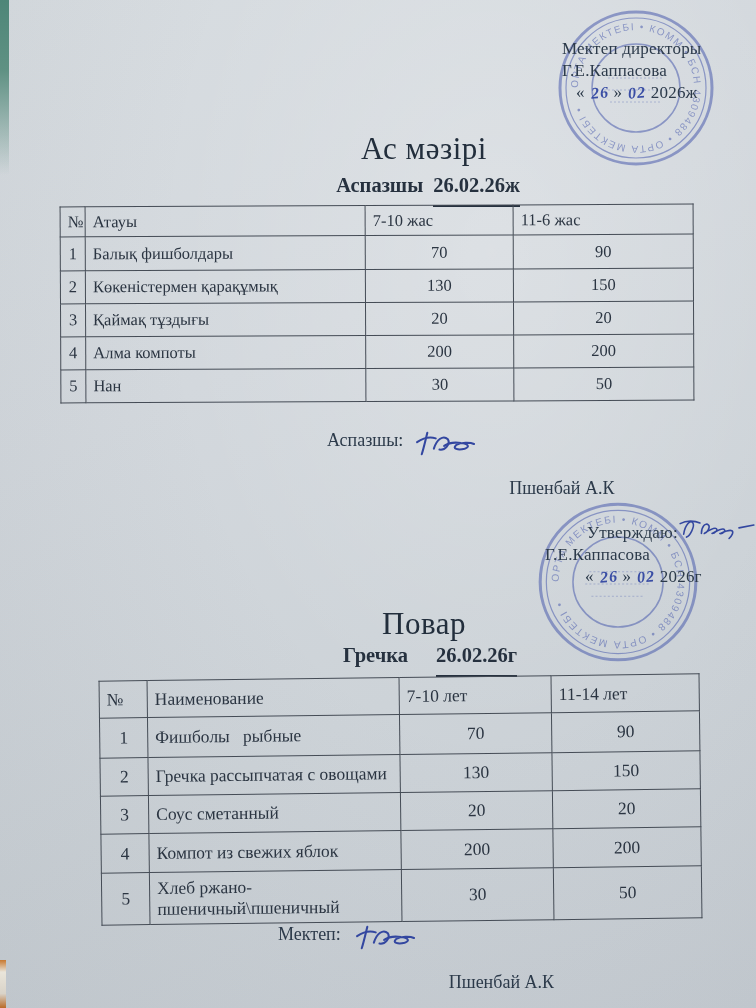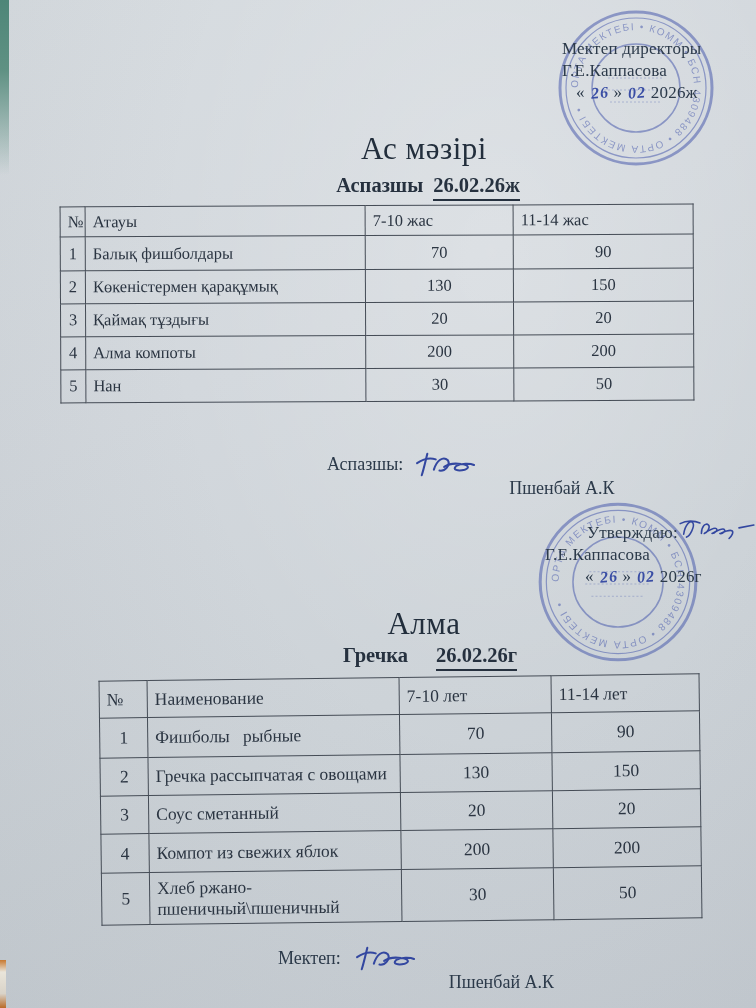--- a/index.html
+++ b/index.html
@@ -20,34 +20,34 @@
   .approval{font-size:17px;line-height:22px;letter-spacing:0.2px;color:#2c3a4a;}
   .approval .line1{display:flex;align-items:flex-end;}
   .sig-svg{flex:0 0 auto;}
   .dateline{padding-left:14px;}
   .hand{color:#3a4ea5;font-style:italic;font-weight:bold;display:inline-block;transform:rotate(-5deg);font-size:16px;letter-spacing:1px;}
   .q{letter-spacing:2px;}
   
   .title-row{left:0;top:0;width:756px;text-align:center;}
   .title-main{font-size:31px;font-weight:normal;color:#222e3c;letter-spacing:0.5px;}
   .subtitle{font-size:20.5px;font-weight:bold;color:#26313f;}
-  .u{border-bottom:2.2px solid #26313f;padding-bottom:3px;}
+  .u{border-bottom:2.2px solid #26313f;padding-bottom:9px;}
   
   table.menu-table{border-collapse:collapse;table-layout:fixed;position:absolute;background:transparent;}
   .menu-table td,.menu-table th{border:1.6px solid #454c56;font-weight:normal;
     padding:1px 7px;vertical-align:middle;overflow:hidden;}
   .menu-table th{text-align:left;font-size:16.5px;}
   .c-num{text-align:center;padding:1px 2px;}
   .c-name{text-align:left;white-space:pre-wrap;}
   .c-val{text-align:center;}
   #table-kk{left:60px;top:205px;width:633px;font-size:16.5px;transform:rotate(-0.25deg);}
   #table-ru{left:100px;top:677px;width:600px;font-size:17.5px;transform:rotate(-0.7deg);transform-origin:50% 50%;}
   #table-ru th{font-size:17.5px;}
   
-  .cookline{display:flex;align-items:center;font-size:18px;color:#2c3a4a;}
+  .cookline{display:flex;align-items:flex-start;font-size:18px;color:#2c3a4a;}
   .cookline .nm{margin-left:28px;margin-top:48px;}
   
   .stamp{position:absolute;opacity:0.52;filter:blur(0.4px);}
   .s-line{fill:none;stroke:#4456ab;}
   .s-text{fill:#4456ab;letter-spacing:1.5px;font-family:"Liberation Sans",sans-serif;}
   .sig-path{fill:none;stroke:#3347a0;stroke-width:2.2;stroke-linecap:round;stroke-linejoin:round;}
 </style>
 </head>
 <body>
 
@@ -94,21 +94,21 @@
       <col style="width:25px">
       <col style="width:280px">
       <col style="width:148px">
       <col style="width:180px">
     </colgroup>
   <tbody>
       <tr style="height:30px">
     <th class="c-num">№</th>
     <th>Атауы</th>
     <th>7-10 жас</th>
-    <th>11-14 жас</th>
+    <th>11-6 жас</th>
   </tr>
   <tr style="height:34px">
     <td class="c-num">1</td>
     <td class="c-name">Балық фишболдары</td>
     <td class="c-val">70</td>
     <td class="c-val">90</td>
   </tr>
   <tr style="height:33px">
     <td class="c-num">2</td>
     <td class="c-name">Көкеністермен қарақұмық</td>
@@ -174,21 +174,21 @@
   <div class="dateline" style="padding-left:40px;">
     <span class="q">«</span>
     <span class="hand">26</span>
     <span class="q">»</span>
     <span class="hand">02</span>
     <span>2026г</span>
   </div>
 </div>
 
 <div class="abs title-row" style="top:606px;padding-left:46px;">
-  <span class="title-main">Алма</span>
+  <span class="title-main">Повар</span>
 </div>
 
 <div class="abs title-row" style="top:644px;padding-left:52px;">
   <span class="subtitle">Гречка</span>
   <span class="subtitle u" style="margin-left:24px;text-align:center;">26.02.26г</span>
 </div>
 
 <table class="menu-table" id="table-ru">
   <colgroup>
       <col style="width:48px">

